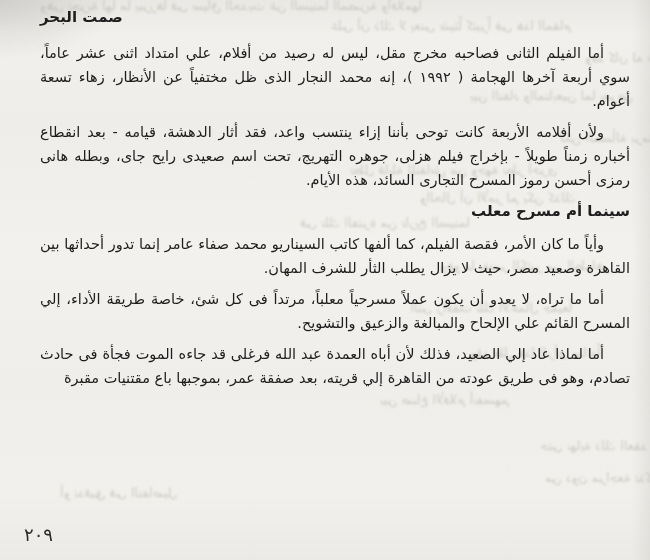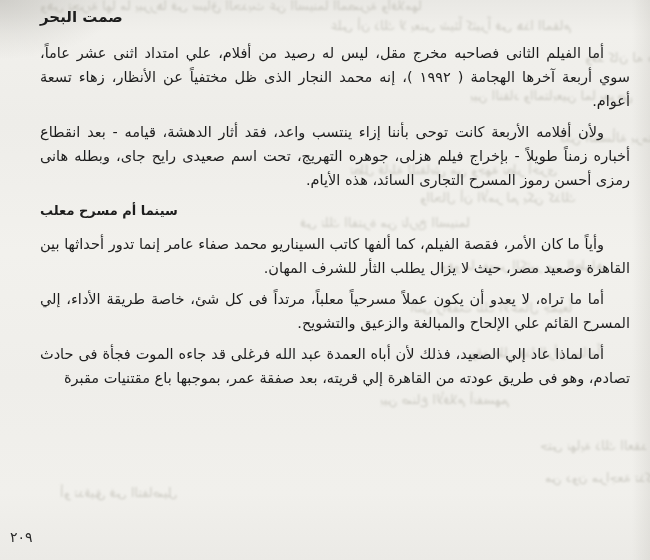--- a/index.html
+++ b/index.html
@@ -56,34 +56,34 @@
   }
   .content h1 {
     margin: 0 0 12px 0;
     text-align: left;
     font-size: 15px;
     font-weight: bold;
     letter-spacing: 0.2px;
   }
   .content h2 {
     margin: 4px 0 9px 0;
-    text-align: left;
-    font-size: 13px;
+    text-align: right;
+    font-size: 15px;
     font-weight: bold;
   }
   .content p {
     margin: 0 0 7px 0;
     text-indent: 26px;
   }
   .page-number {
     position: absolute;
-    left: 10px;
+    left: 24px;
     bottom: 15px;
     direction: rtl;
-    font-size: 14px;
+    font-size: 18px;
     color: #2a2a2a;
   }
 </style>
 </head>
 <body>
 
 <div class="page">
 
   <div class="corner-shade"></div>
   <div class="edge-shade"></div>

